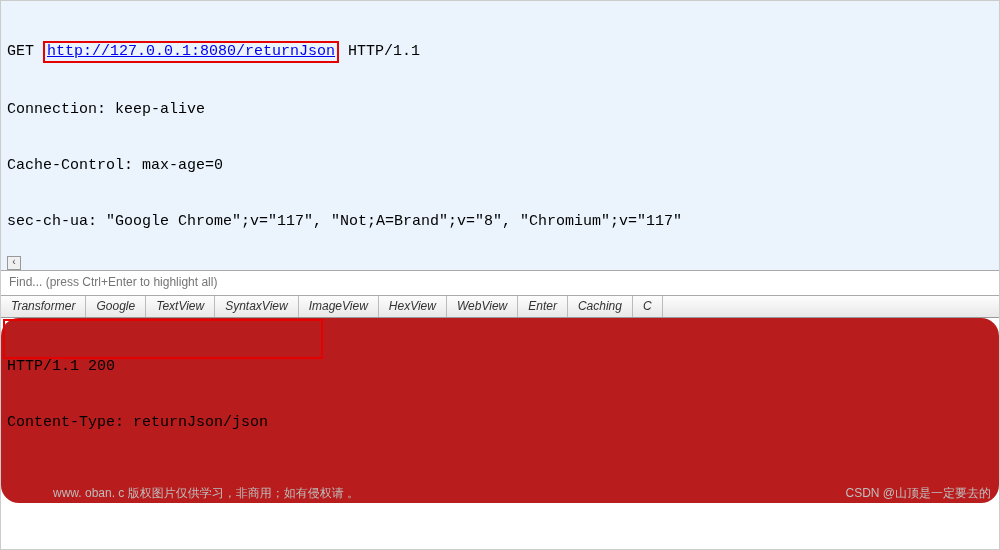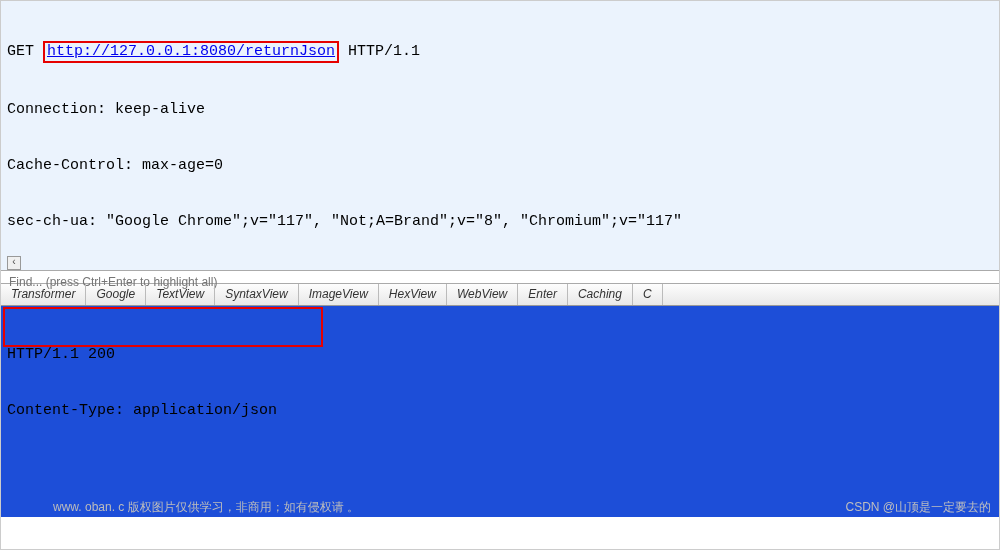--- a/index.html
+++ b/index.html
@@ -50,21 +50,21 @@
     font-size: 10px;
     line-height: 12px;
     text-align: center;
     color: #555;
   }
   .find-bar {
     border-top: 1px solid #aaa;
     border-bottom: 1px solid #aaa;
     background: #fff;
     padding: 3px 6px;
-    height: 14px;
+    height: 26px;
   }
   .find-bar input {
     width: 100%;
     border: none;
     outline: none;
     font-family: Arial, sans-serif;
     font-size: 12px;
     color: #888;
     background: transparent;
   }
@@ -79,27 +79,28 @@
     font-style: italic;
   }
   .tab {
     padding: 3px 10px 2px;
     border-right: 1px solid #bbb;
     color: #333;
     cursor: pointer;
     white-space: nowrap;
   }
   .response-pane {
-    background: #1d4ed8;
+    background: #b91c1c;
     padding: 2px 6px;
     line-height: 1.25;
     color: #000;
     white-space: pre;
     position: relative;
-    height: 211px;
+    height: 185px;
+    border-radius: 18px;
   }
   .response-pane .line { white-space: nowrap; }
   .watermark {
     position: absolute;
     left: 4px;
     bottom: 2px;
     font-family: Arial, sans-serif;
     font-size: 12px;
     color: #bcbcbc;
     white-space: nowrap;
@@ -149,21 +150,21 @@
   <div class="tab">ImageView</div>
   <div class="tab">HexView</div>
   <div class="tab">WebView</div>
   <div class="tab">Enter</div>
   <div class="tab">Caching</div>
   <div class="tab">C</div>
 </div>
 
 <div class="response-pane">
   <div class="line">HTTP/1.1 200</div>
-  <div class="line">Content-Type: application/json</div>
+  <div class="line">Content-Type: returnJson/json</div>
   
   
   
   
   
 
   <div class="redbox-resp" style="left:2px; top:1px; width:320px; height:40px;"></div>
 
   <div class="watermark">www.      oban. c     版权图片仅供学习，非商用；如有侵权请         。</div>
   <div class="csdn-tag">CSDN @山顶是一定要去的</div>

